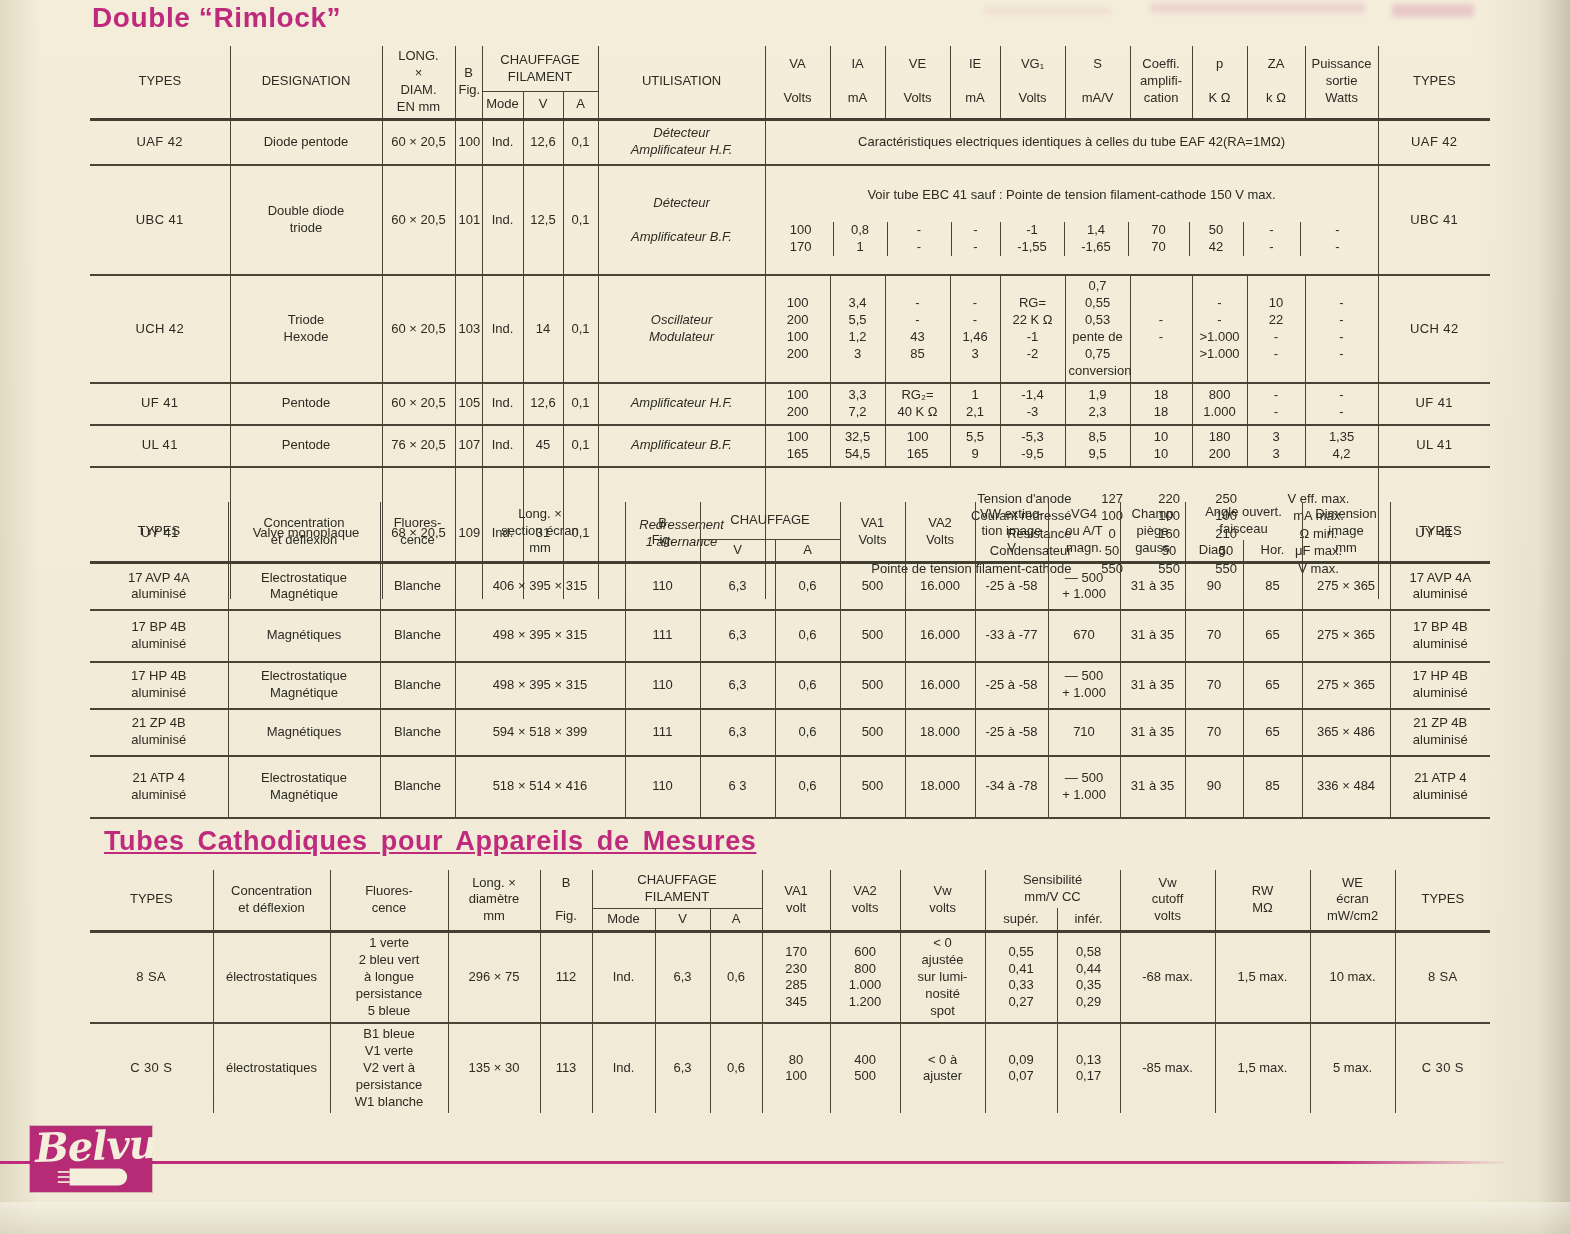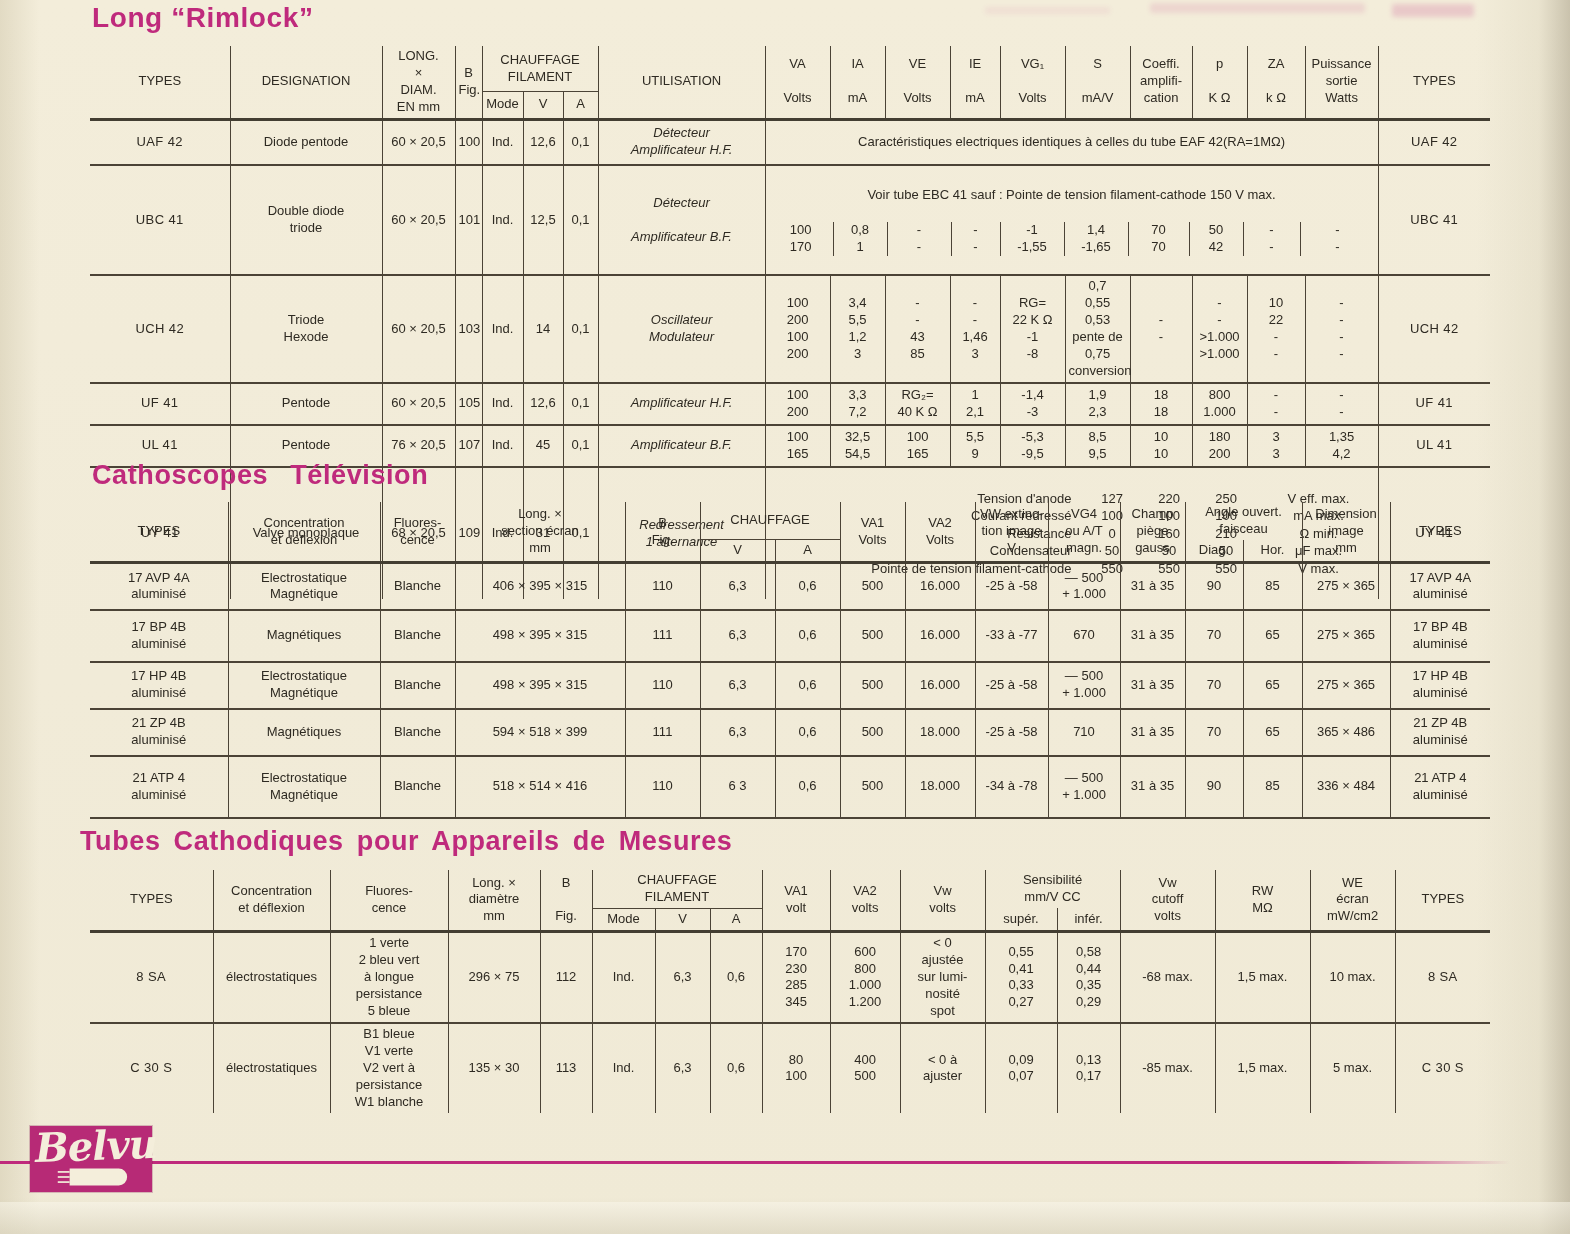--- a/index.html
+++ b/index.html
@@ -60,21 +60,21 @@
 </head>
 <body>
 
 <div class="page">
 
   <div class="ghost g1"></div>
   <div class="ghost g2"></div>
   <div class="ghost g3"></div>
   <div class="bottom-strip"></div>
 
-  <div class="title" style="left:92px;top:2px;font-size:28px;">Long “Rimlock”</div>
+  <div class="title" style="left:92px;top:2px;font-size:28px;">Double “Rimlock”</div>
 
   <div style="position:absolute;left:90px;top:46px;">
   <table class="tbl">
     <colgroup>
       <col style="width:140px">
           <col style="width:152px">
           <col style="width:73px">
           <col style="width:27px">
       <col style="width:41px">
           <col style="width:40px">
@@ -219,21 +219,21 @@
 -
 43
 85</td>
         <td class="vt">-
 -
 1,46
 3</td>
         <td class="vt">RG=
 22 K Ω
 -1
--8</td>
+-2</td>
         <td class="vt">0,7
 0,55
 0,53 pente de
 0,75 conversion</td>
         <td class="vt">-
 -</td>
         <td class="vt">-
 -
 &gt;1.000
 &gt;1.000</td>
@@ -347,21 +347,20 @@
 μF max.
 V max.</div>
           </div>
         </td>
         <td class="typeL">UY 41</td>
       </tr>
     </tbody>
   </table>
   </div>
 
-  <div class="title ws" style="left:92px;top:460px;">Cathoscopes Télévision</div>
 
   <div style="position:absolute;left:90px;top:502px;">
   <table class="tbl">
     <colgroup>
       <col style="width:138px">
           <col style="width:152px">
           <col style="width:75px">
           <col style="width:170px">
       <col style="width:75px">
           <col style="width:75px">
@@ -520,21 +519,21 @@
         <td>90</td>
         <td>85</td>
         <td>336 × 484</td>
         <td class="typeM">21 ATP 4
 aluminisé</td>
       </tr>
     </tbody>
   </table>
   </div>
 
-  <div class="title ws2" style="left:80px;top:826px;">Tubes Cathodiques pour Appareils de Mesures</div>
+  <div class="title ws2" style="left:104px;top:826px;text-decoration:underline;">Tubes Cathodiques pour Appareils de Mesures</div>
 
   <div style="position:absolute;left:90px;top:870px;">
   <table class="tbl">
     <colgroup>
       <col style="width:123px">
           <col style="width:117px">
           <col style="width:118px">
           <col style="width:92px">
       <col style="width:52px">
           <col style="width:63px">

